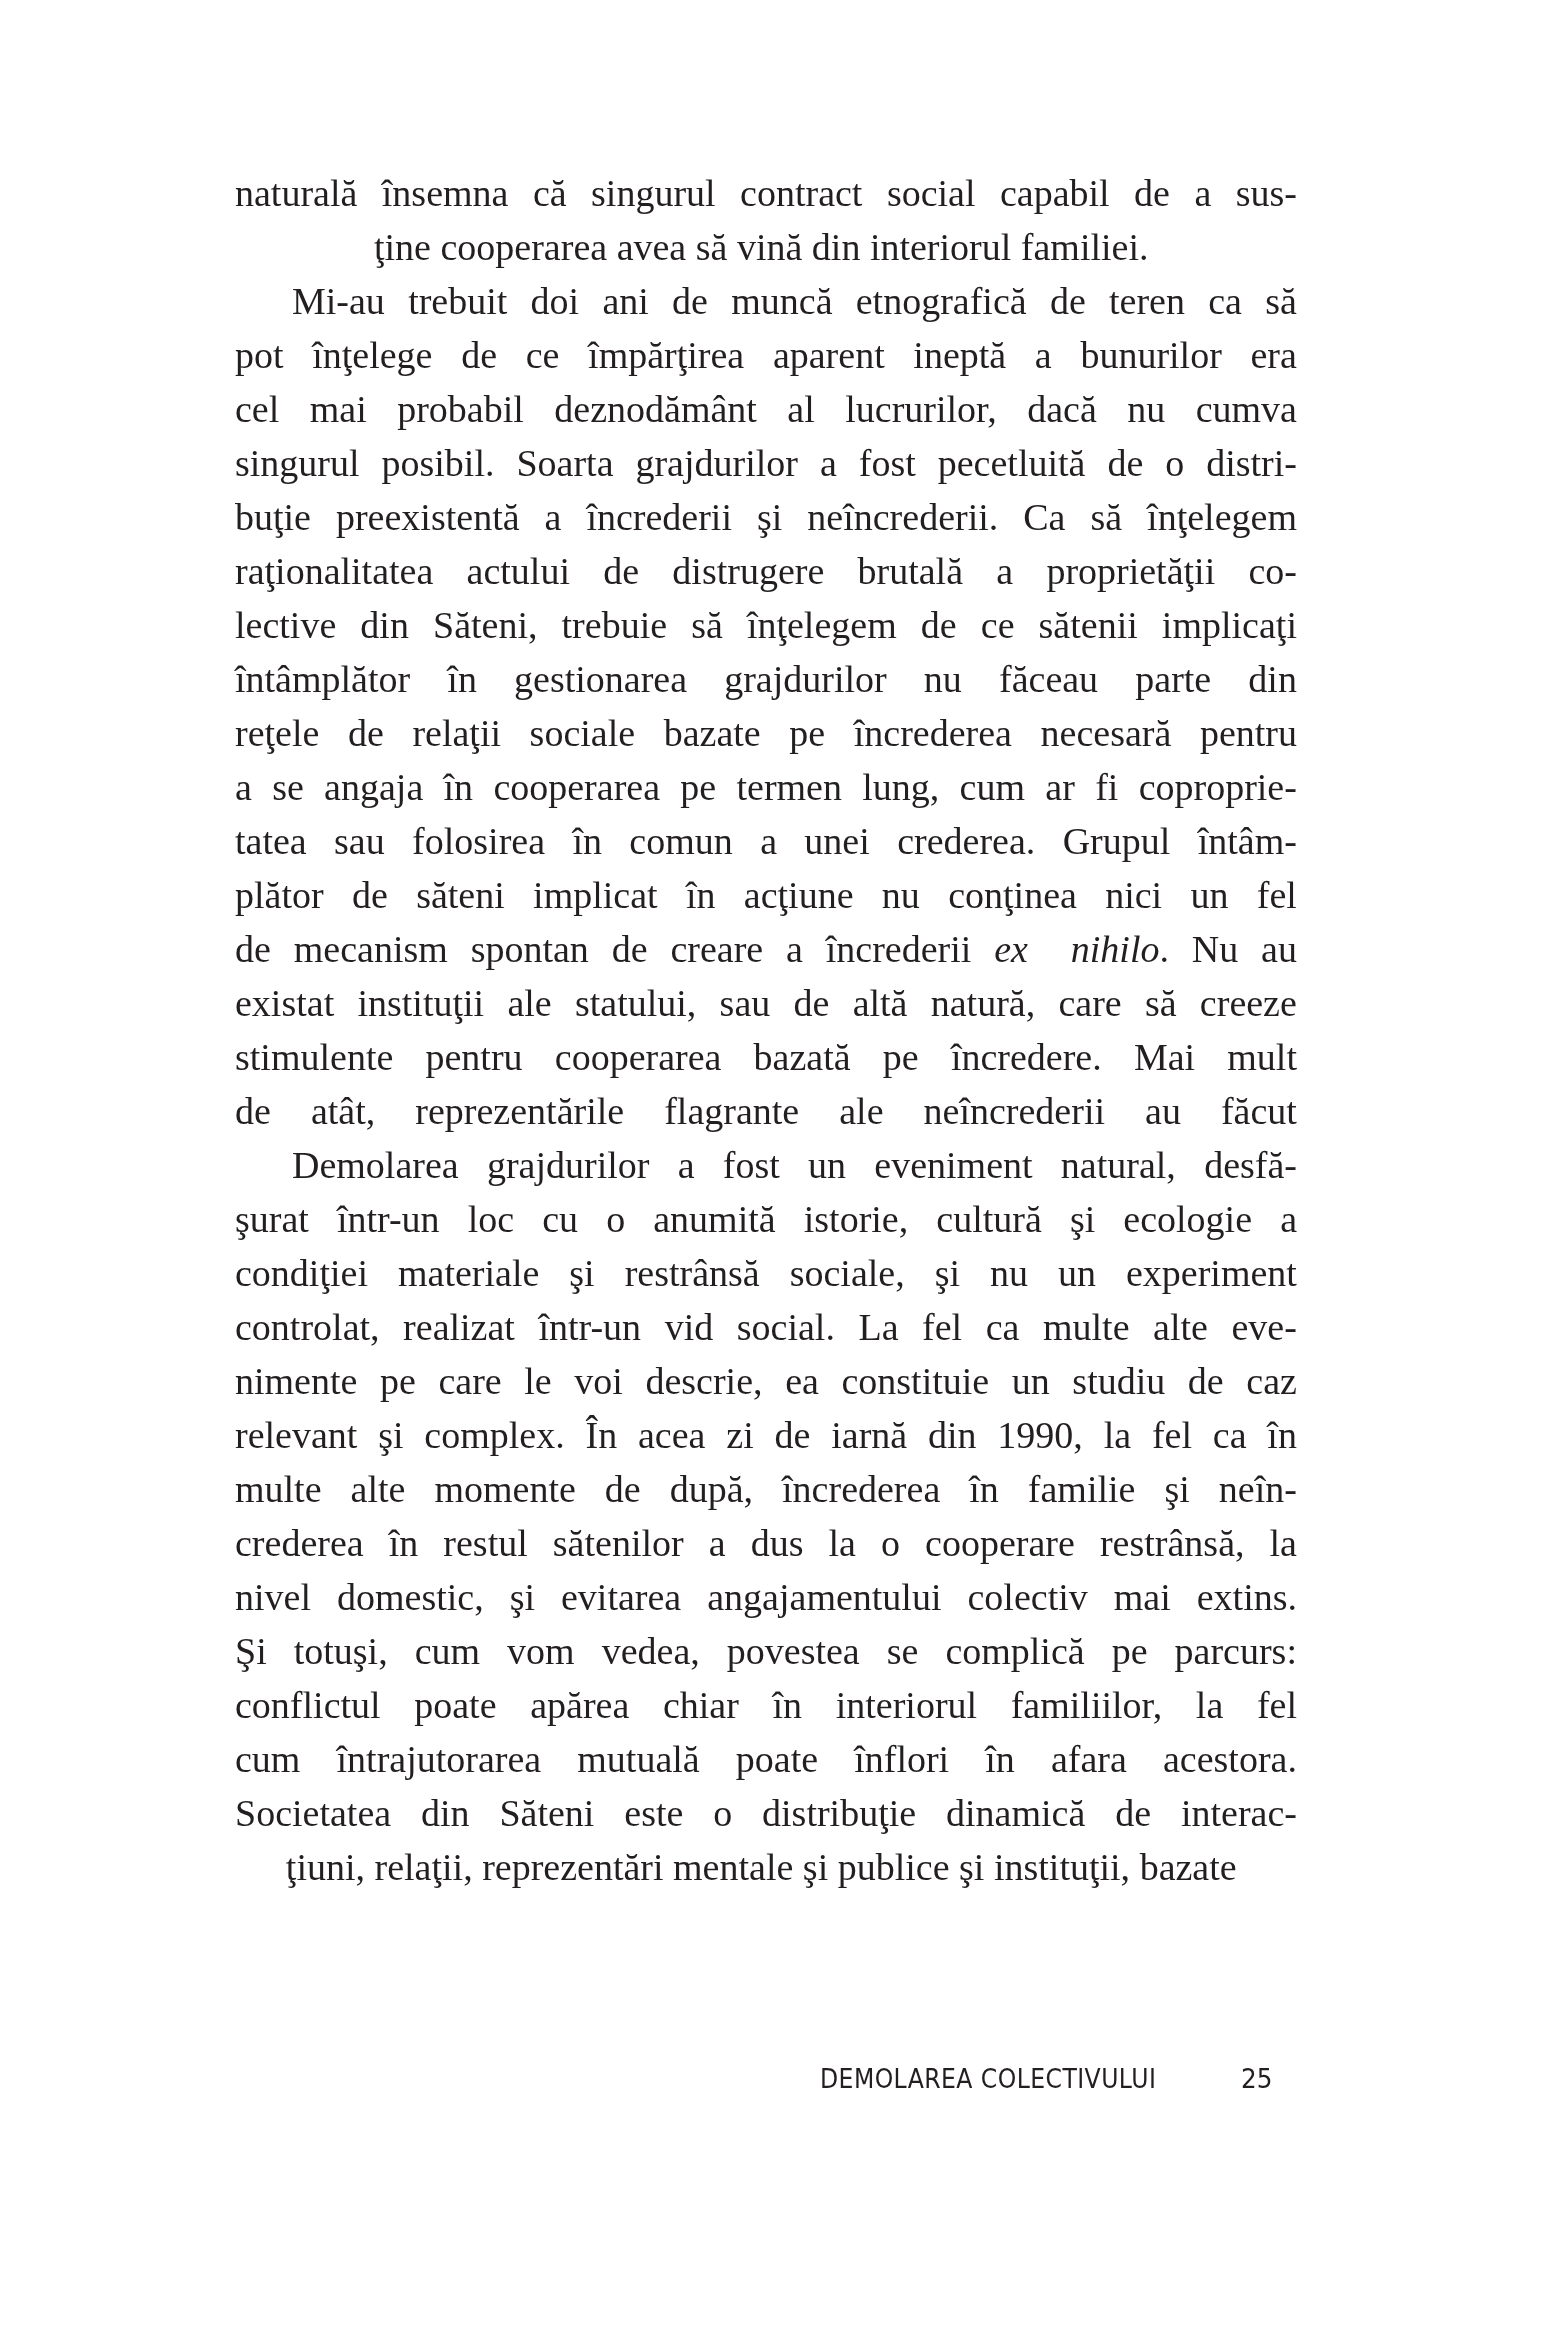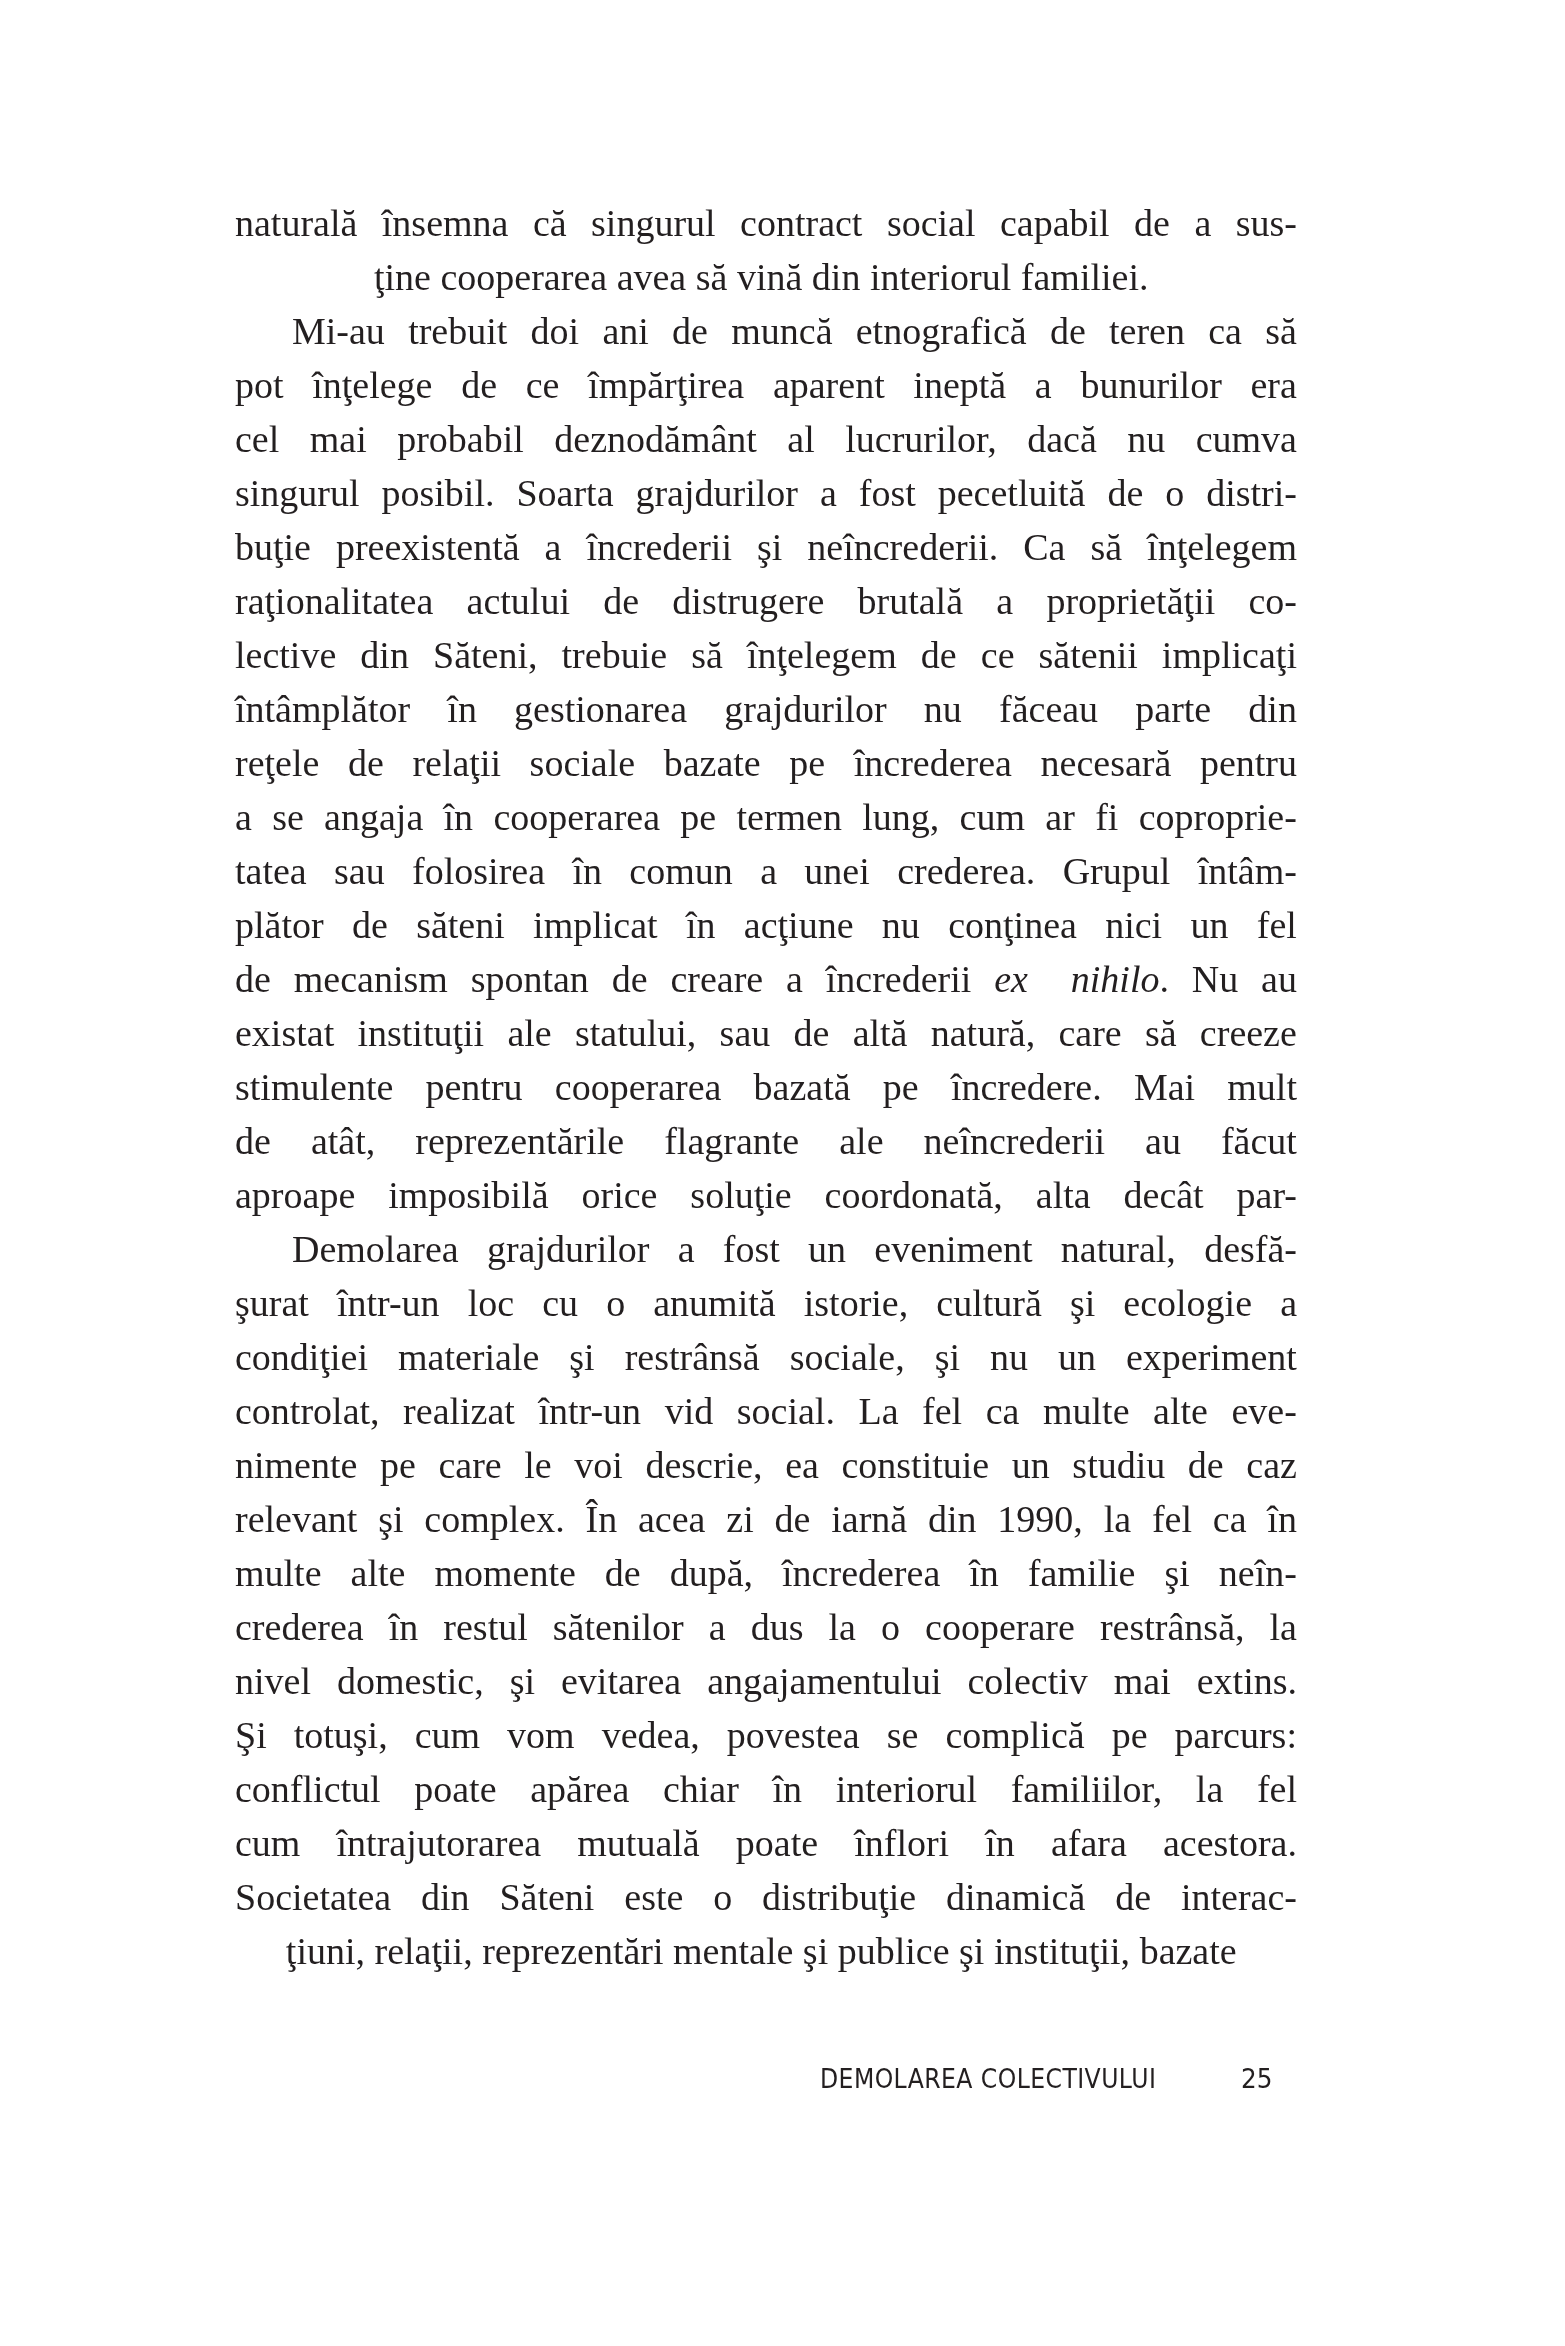--- a/index.html
+++ b/index.html
@@ -16,21 +16,21 @@
   .page {
     position: absolute;
     left: 0; top: 0;
     width: 1565px;
     height: 2347px;
     background: #ffffff;
   }
   .body-text {
     position: absolute;
     left: 235px;
-    top: 196px;
+    top: 166px;
     width: 1062px;
     font-family: "Liberation Serif", "DejaVu Serif", serif;
     font-size: 38px;
     line-height: 54px;
     color: #231f20;
   }
   
   .jline {
     display: flex;
     justify-content: space-between;
@@ -87,21 +87,20 @@
         <div class="jline"><span class="w">lective</span><span class="w">din</span><span class="w">Săteni,</span><span class="w">trebuie</span><span class="w">să</span><span class="w">înţelegem</span><span class="w">de</span><span class="w">ce</span><span class="w">sătenii</span><span class="w">implicaţi</span></div>
         <div class="jline"><span class="w">întâmplător</span><span class="w">în</span><span class="w">gestionarea</span><span class="w">grajdurilor</span><span class="w">nu</span><span class="w">făceau</span><span class="w">parte</span><span class="w">din</span></div>
         <div class="jline"><span class="w">reţele</span><span class="w">de</span><span class="w">relaţii</span><span class="w">sociale</span><span class="w">bazate</span><span class="w">pe</span><span class="w">încrederea</span><span class="w">necesară</span><span class="w">pentru</span></div>
         <div class="jline"><span class="w">a</span><span class="w">se</span><span class="w">angaja</span><span class="w">în</span><span class="w">cooperarea</span><span class="w">pe</span><span class="w">termen</span><span class="w">lung,</span><span class="w">cum</span><span class="w">ar</span><span class="w">fi</span><span class="w">coproprie-</span></div>
         <div class="jline"><span class="w">tatea</span><span class="w">sau</span><span class="w">folosirea</span><span class="w">în</span><span class="w">comun</span><span class="w">a</span><span class="w">unei</span><span class="w">crederea.</span><span class="w">Grupul</span><span class="w">întâm-</span></div>
         <div class="jline"><span class="w">plător</span><span class="w">de</span><span class="w">săteni</span><span class="w">implicat</span><span class="w">în</span><span class="w">acţiune</span><span class="w">nu</span><span class="w">conţinea</span><span class="w">nici</span><span class="w">un</span><span class="w">fel</span></div>
         <div class="jline"><span class="w">de</span><span class="w">mecanism</span><span class="w">spontan</span><span class="w">de</span><span class="w">creare</span><span class="w">a</span><span class="w">încrederii</span><span class="w it">ex</span><span class="w it" style="font-style: normal; margin-left: 20px;"><i>nihilo</i>.</span><span class="w">Nu</span><span class="w">au</span></div>
         <div class="jline"><span class="w">existat</span><span class="w">instituţii</span><span class="w">ale</span><span class="w">statului,</span><span class="w">sau</span><span class="w">de</span><span class="w">altă</span><span class="w">natură,</span><span class="w">care</span><span class="w">să</span><span class="w">creeze</span></div>
         <div class="jline"><span class="w">stimulente</span><span class="w">pentru</span><span class="w">cooperarea</span><span class="w">bazată</span><span class="w">pe</span><span class="w">încredere.</span><span class="w">Mai</span><span class="w">mult</span></div>
         <div class="jline"><span class="w">de</span><span class="w">atât,</span><span class="w">reprezentările</span><span class="w">flagrante</span><span class="w">ale</span><span class="w">neîncrederii</span><span class="w">au</span><span class="w">făcut</span></div>
-        <div class="jline"><span class="w">aproape</span><span class="w">imposibilă</span><span class="w">orice</span><span class="w">soluţie</span><span class="w">coordonată,</span><span class="w">alta</span><span class="w">decât</span><span class="w">par-</span></div>
       </div>
       <div>
         <div class="jline indent"><span class="w">Demolarea</span><span class="w">grajdurilor</span><span class="w">a</span><span class="w">fost</span><span class="w">un</span><span class="w">eveniment</span><span class="w">natural,</span><span class="w">desfă-</span></div>
         <div class="jline"><span class="w">şurat</span><span class="w">într-un</span><span class="w">loc</span><span class="w">cu</span><span class="w">o</span><span class="w">anumită</span><span class="w">istorie,</span><span class="w">cultură</span><span class="w">şi</span><span class="w">ecologie</span><span class="w">a</span></div>
         <div class="jline"><span class="w">condiţiei</span><span class="w">materiale</span><span class="w">şi</span><span class="w">restrânsă</span><span class="w">sociale,</span><span class="w">şi</span><span class="w">nu</span><span class="w">un</span><span class="w">experiment</span></div>
         <div class="jline"><span class="w">controlat,</span><span class="w">realizat</span><span class="w">într-un</span><span class="w">vid</span><span class="w">social.</span><span class="w">La</span><span class="w">fel</span><span class="w">ca</span><span class="w">multe</span><span class="w">alte</span><span class="w">eve-</span></div>
         <div class="jline"><span class="w">nimente</span><span class="w">pe</span><span class="w">care</span><span class="w">le</span><span class="w">voi</span><span class="w">descrie,</span><span class="w">ea</span><span class="w">constituie</span><span class="w">un</span><span class="w">studiu</span><span class="w">de</span><span class="w">caz</span></div>
         <div class="jline"><span class="w">relevant</span><span class="w">şi</span><span class="w">complex.</span><span class="w">În</span><span class="w">acea</span><span class="w">zi</span><span class="w">de</span><span class="w">iarnă</span><span class="w">din</span><span class="w">1990,</span><span class="w">la</span><span class="w">fel</span><span class="w">ca</span><span class="w">în</span></div>
         <div class="jline"><span class="w">multe</span><span class="w">alte</span><span class="w">momente</span><span class="w">de</span><span class="w">după,</span><span class="w">încrederea</span><span class="w">în</span><span class="w">familie</span><span class="w">şi</span><span class="w">neîn-</span></div>
         <div class="jline"><span class="w">crederea</span><span class="w">în</span><span class="w">restul</span><span class="w">sătenilor</span><span class="w">a</span><span class="w">dus</span><span class="w">la</span><span class="w">o</span><span class="w">cooperare</span><span class="w">restrânsă,</span><span class="w">la</span></div>

